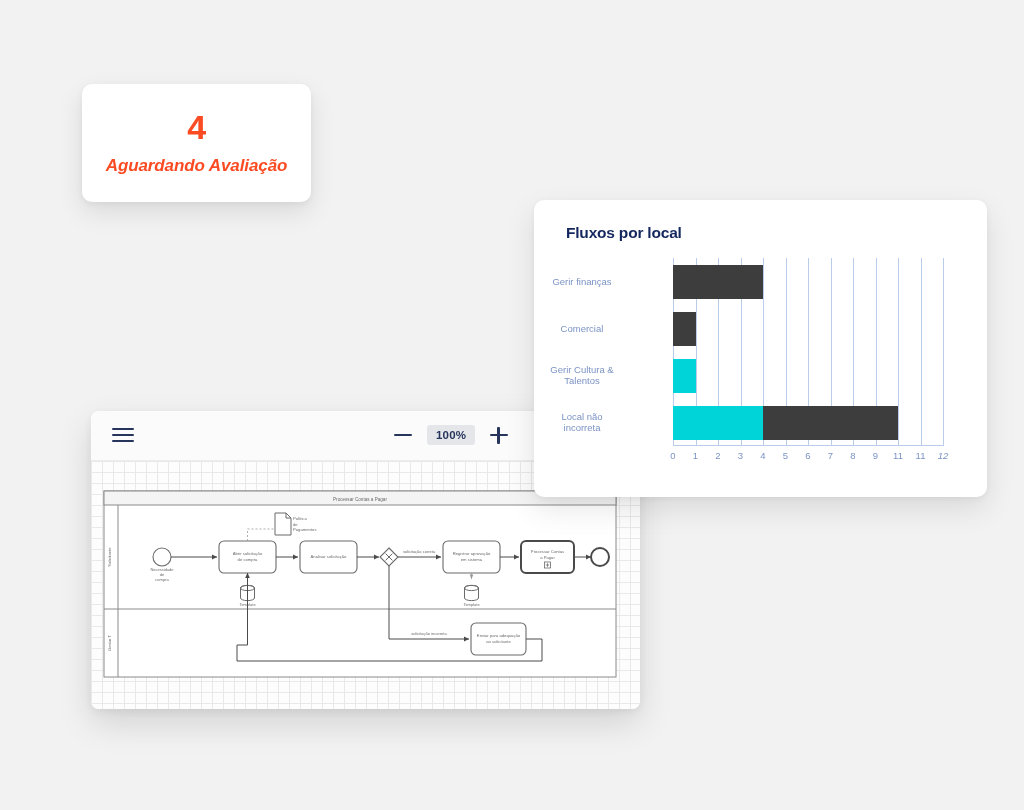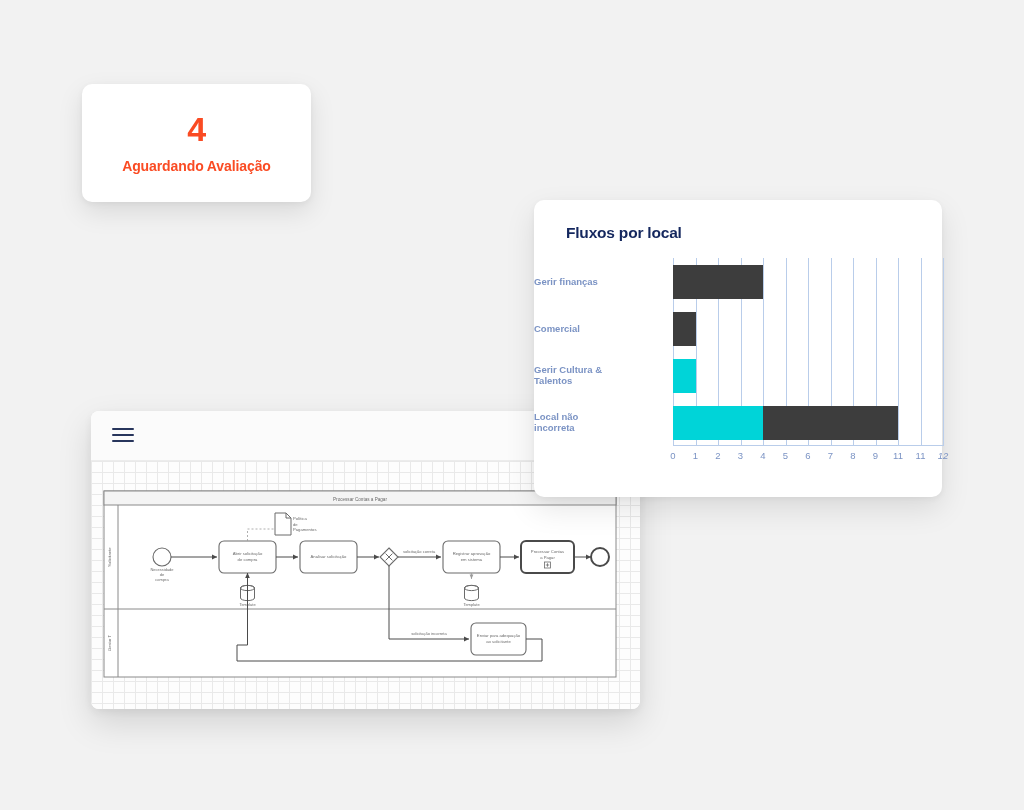--- a/index.html
+++ b/index.html
@@ -27,62 +27,63 @@
     align-items: center;
     justify-content: center;
   }
   .kpi-value {
     font-size: 34px;
     font-weight: bold;
     line-height: 1.05;
     letter-spacing: -0.5px;
   }
   .kpi-label {
-    font-size: 14px;
+    font-size: 17px;
     font-weight: bold;
     margin-top: 10px;
     letter-spacing: -0.1px;
+    font-style: italic;
   }
   #kpi-aguardando { left: 82px; top: 84px; width: 229px; height: 118px; z-index: 3; }
   #kpi-aprovado   { left: 207px; top: 189px; width: 231px; height: 109px; z-index: 4; }
 
   
   #chart-card {
     position: absolute;
     left: 534px; top: 200px;
     width: 408px; height: 297px;
     background: #ffffff;
     border-radius: 10px;
     box-shadow: 0 12px 30px rgba(0,0,0,0.10), 0 2px 6px rgba(0,0,0,0.05);
     z-index: 6;
+    padding-left: 45px;
   }
   #chart-title {
     position: absolute;
     left: 32px; top: 24px;
     font-size: 15.5px;
     font-weight: bold;
     color: #14275e;
     letter-spacing: -0.2px;
   }
   #plot-area {
     position: absolute;
     left: 32px; top: 58px;
     width: 348px; height: 215px;
   }
   .cat-label {
     position: absolute;
     right: 284px;
     width: 96px;
-    text-align: left;
+    text-align: center;
     font-size: 9.5px;
     color: #7b93c4;
     line-height: 1.25;
     transform: translateY(-50%);
     white-space: pre-line;
-    font-weight: bold;
   }
   #grid-wrap {
     position: absolute;
     left: 107px; top: 0px;
     width: 270px; height: 188px;
   }
   .gridline {
     position: absolute;
     top: 0; bottom: 0;
     width: 1px;
@@ -258,20 +259,30 @@
   </div>
 
   <div id="editor-window">
 
     <div id="editor-toolbar">
       <div id="hamburger-btn">
         <i></i>
           <i></i>
           <i></i>
       </div>
+      <div id="zoom-controls">
+        <div class="zoom-btn">
+          <span class="h"></span>
+        </div>
+        <div id="zoom-level">100%</div>
+        <div class="zoom-btn">
+          <span class="h"></span>
+            <span class="v"></span>
+        </div>
+      </div>
     </div>
 
     <div id="canvas-area">
       <svg id="bpmn-svg" width="549" height="249" viewBox="0 0 549 249">
 
         <rect x="13" y="30" width="512" height="186" fill="#ffffff" stroke="#8a8a8a" stroke-width="1"></rect>
 
         <rect x="13" y="30" width="512" height="14" fill="#f4f4f4" stroke="#8a8a8a" stroke-width="1"></rect>
         <text id="pool-title-txt" class="bpmn-txt" x="269" y="40" font-size="4.6" text-anchor="middle">Processar Contas a Pagar</text>
 

